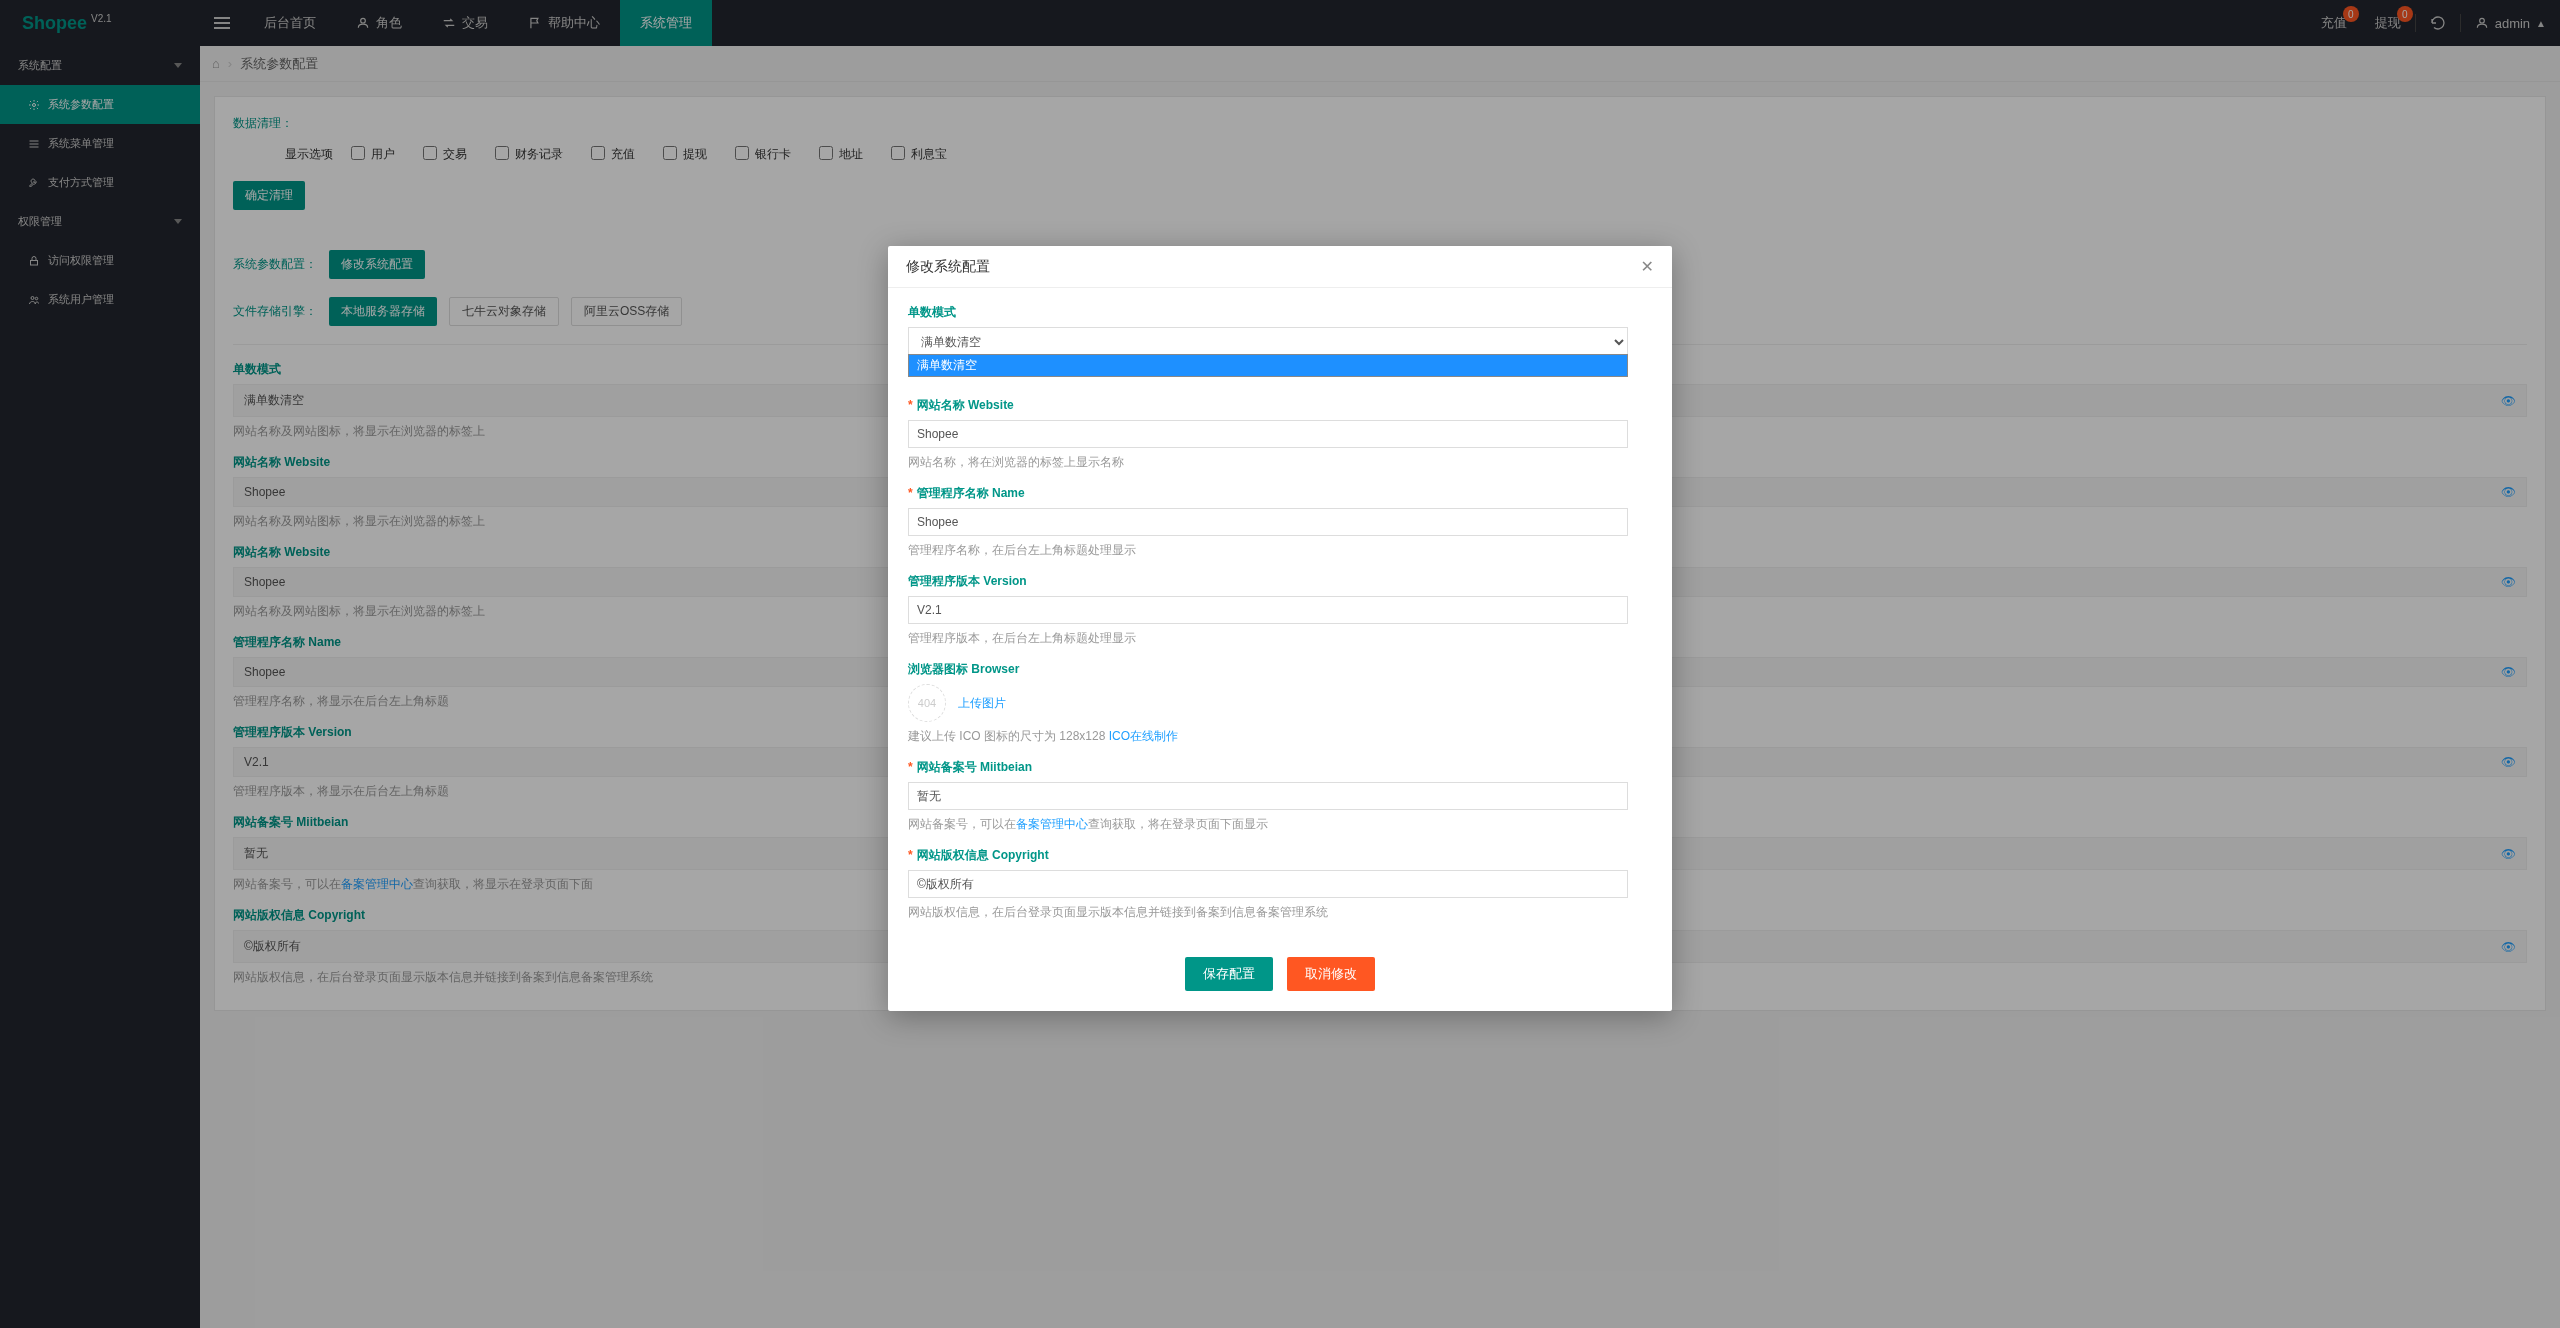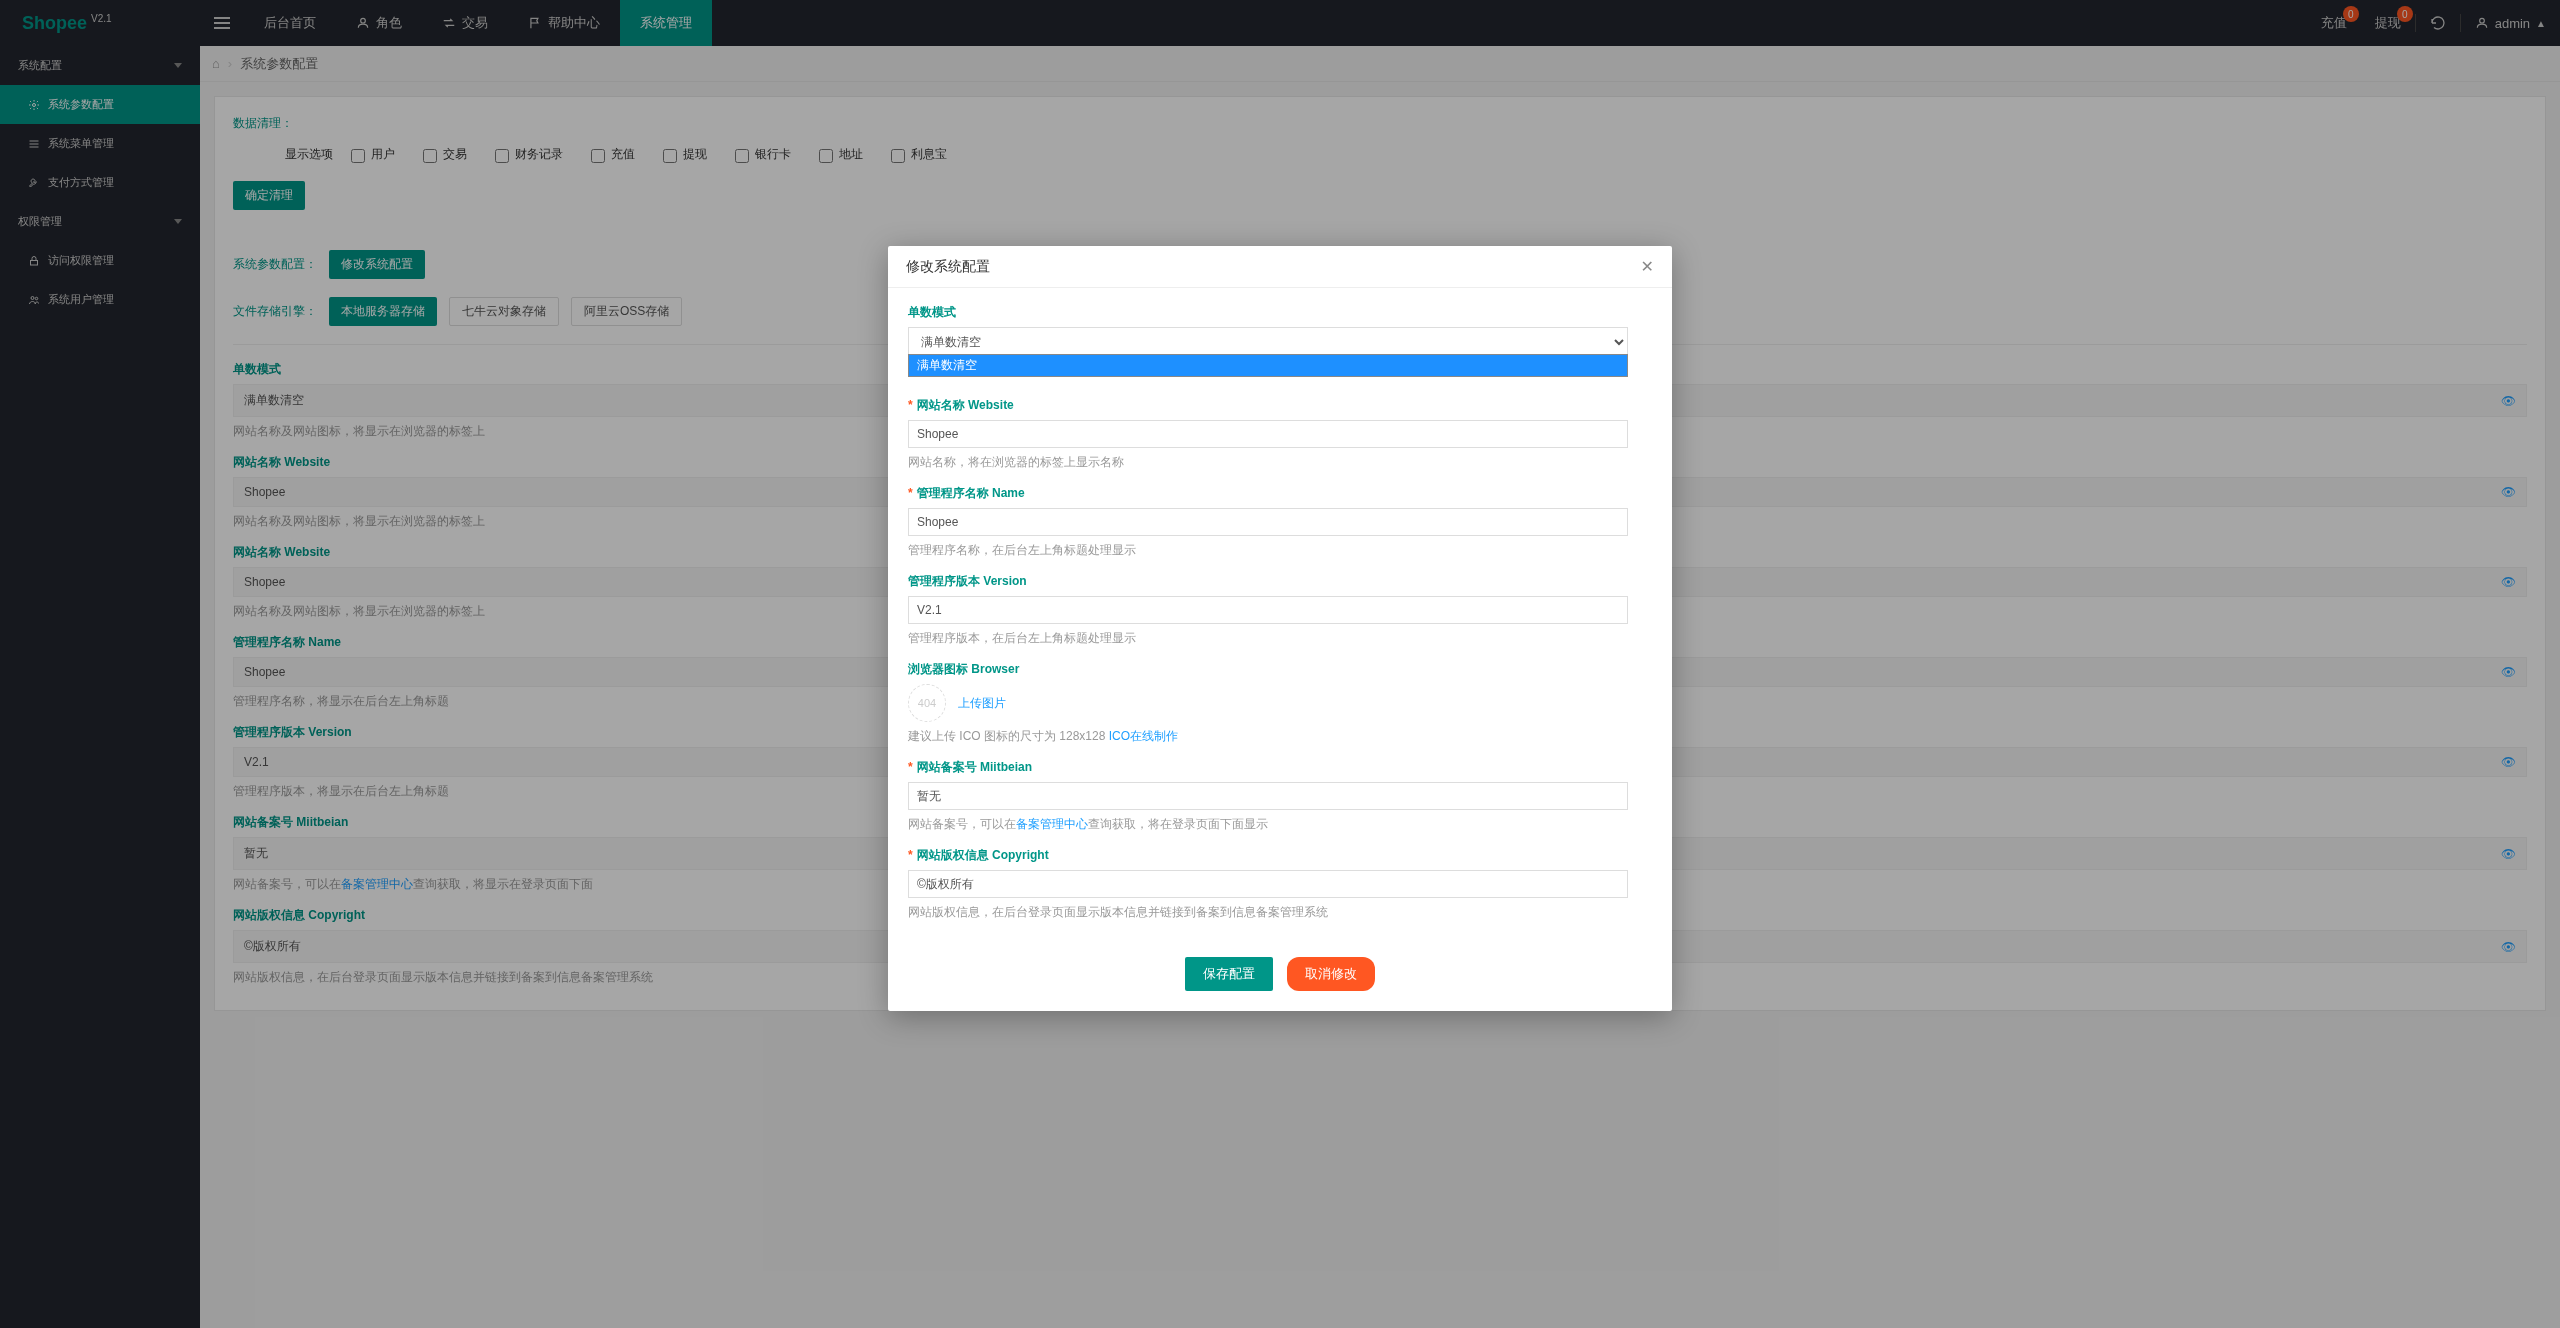--- a/index.html
+++ b/index.html
@@ -35,21 +35,21 @@
 
 .content { position: absolute; top: 46px; left: 200px; right: 0; bottom: 0; background: #f2f2f2; display: flex; flex-direction: column; }
 .breadcrumb { height: 36px; display: flex; align-items: center; padding: 0 12px; color: #666; font-size: 13px; background: #f2f2f2; border-bottom: 1px solid #e6e6e6; }
 .breadcrumb .home { color: #999; margin-right: 8px; }
 
 .page { flex: 1; padding: 14px; }
 .card { background: #fff; border: 1px solid #e6e6e6; padding: 18px; }
 .green-label { color: #009688; font-weight: normal; font-size: 12px; }
 .row { display: flex; align-items: center; margin-bottom: 18px; gap: 10px; }
 .checkboxes { display: flex; align-items: center; gap: 28px; color: #333; }
-.cb { display: flex; align-items: flex-end; gap: 6px; }
+.cb { display: flex; align-items: flex-start; gap: 6px; }
 .cb input { width: 14px; height: 14px; }
 .display-l { width: 100px; text-align: right; color: #333; margin-right: 8px; }
 .btn-teal { background: #009688; color: #fff; border: none; padding: 6px 12px; border-radius: 2px; cursor: pointer; font-size: 12px; }
 .btn-outline { background: #fff; border: 1px solid #ddd; padding: 5px 12px; border-radius: 2px; font-size: 12px; color: #555; cursor: pointer; }
 .section-row { display: flex; align-items: center; gap: 12px; margin-top: 18px; margin-bottom: 18px; }
 
 .config-list { display: flex; flex-direction: column; gap: 8px; }
 .cfg-item { margin-bottom: 6px; }
 .cfg-label { color: #009688; font-size: 12px; font-weight: bold; margin-bottom: 6px; }
 .cfg-val { background: #f6f6f6; border: 1px solid #eee; padding: 7px 10px; color: #555; position: relative; }
@@ -73,21 +73,21 @@
 .placeholder-404 { width: 38px; height: 38px; border: 1px dashed #ddd; border-radius: 50%; display: flex; align-items:center; justify-content:center; color:#ccc; font-size: 11px; }
 .upload-link { color: #1e9fff; font-size: 12px; cursor: pointer; }
 
 
 .dropdown-open { position: absolute; width: 720px; border: 1px solid #888; background: #fff; z-index: 200; }
 .dd-opt { padding: 2px 8px; font-size: 12px; cursor: pointer; color: #333; }
 .dd-opt.selected { background: #1e90ff; color: #fff; }
 
 .modal-foot { display: flex; justify-content: center; gap: 14px; padding: 14px 0 20px 0; }
 .btn-save { background: #009688; color: #fff; border: none; padding: 8px 18px; border-radius: 2px; cursor: pointer; font-size: 13px; }
-.btn-cancel { background: #ff5722; color: #fff; border: none; padding: 8px 18px; border-radius: 12px; cursor: pointer; font-size: 13px; }
+.btn-cancel { background: #ff5722; color: #fff; border: none; padding: 8px 18px; border-radius: 2px; cursor: pointer; font-size: 13px; }
 .icon-small { display:inline-block; width:12px; height:12px; }
 </style>
 </head>
 <body>
 
 <div class="app">
 
   <div class="header">
     <div class="logo">
       <span class="logo-name">Shopee</span>

